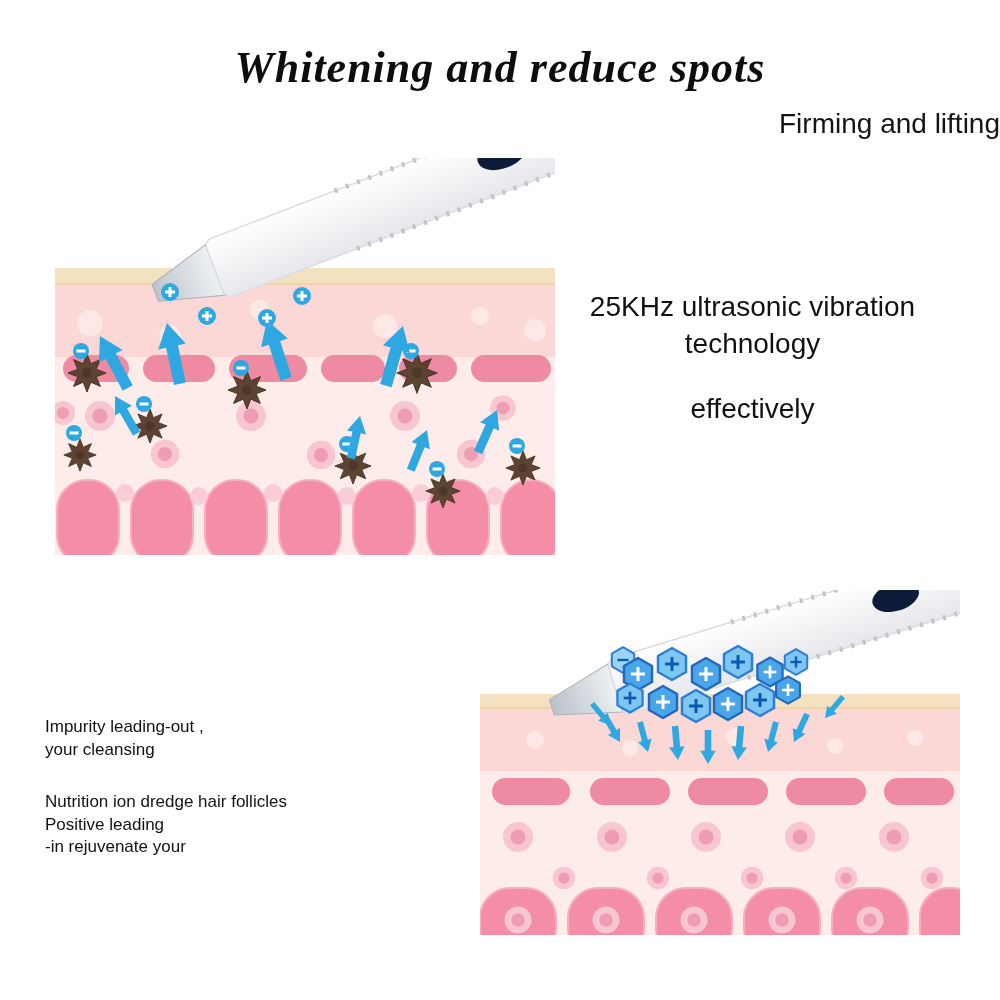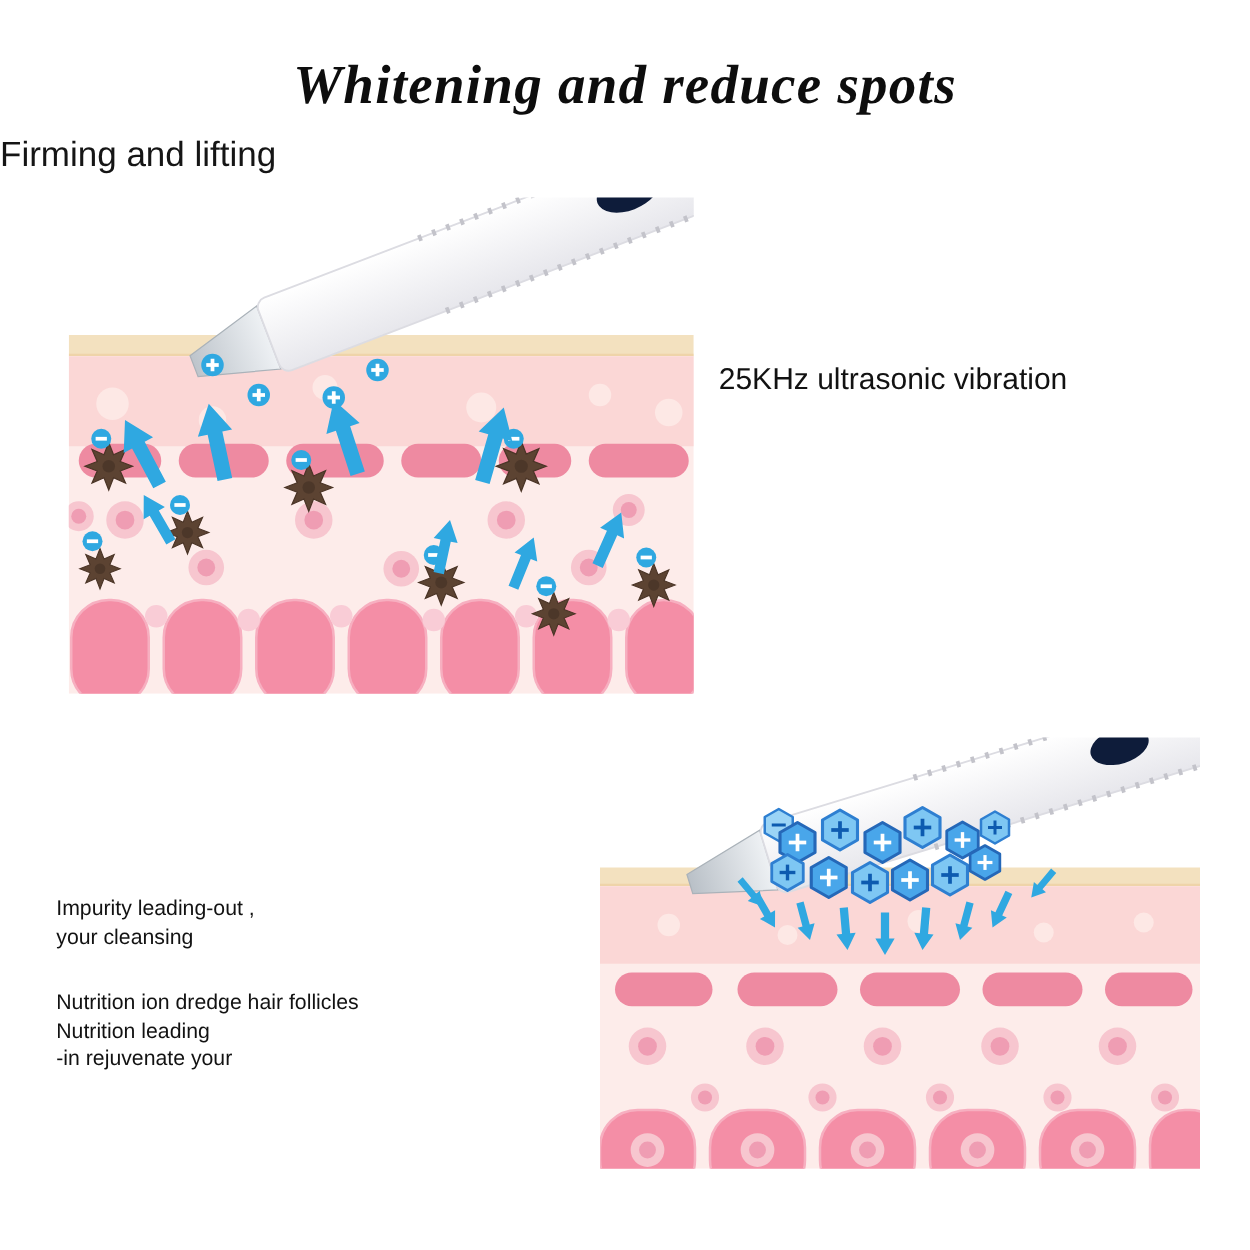--- a/index.html
+++ b/index.html
@@ -27,36 +27,36 @@
     font-style: italic;
     font-weight: 700;
     font-size: 44px;
     letter-spacing: 1px;
     color: #0d0d0d;
   }
   .subtitle {
     position: absolute;
     top: 108px; left: 0;
     width: 100%;
-    text-align: left;
+    text-align: right;
     font-size: 28px;
     color: #151515;
   }
 
   .illus { position: absolute; }
   .illus-left  { left: 55px;  top: 158px; width: 500px; height: 397px; }
   .illus-right { left: 480px; top: 590px; width: 480px; height: 345px; }
   .illus svg { display: block; width: 100%; height: 100%; }
 
   .caption { position: absolute; }
   .caption .para { margin: 0; }
 
   .caption-right {
     left: 575px; top: 288px; width: 355px;
-    font-size: 24px; line-height: 1.33; text-align: left;
+    font-size: 28px; line-height: 1.33; text-align: center;
   }
 
   .caption-left {
     left: 45px; top: 716px; width: 395px;
     font-size: 17px; line-height: 1.33;
   }
   .caption-left .para-right  { text-align: right; }
   .caption-left .para-center { text-align: center; margin-top: 30px; }
 </style>
 </head>
@@ -195,36 +195,38 @@
         <use href="#plusBadge" transform="translate(212,160)"></use>
         <use href="#plusBadge" transform="translate(247,138)"></use>
       </g>
     </svg>
   </div>
 
   <div class="caption caption-right">
     <p class="para">
       </p>
       <div>25KHz ultrasonic vibration</div>
+      <div>technology</div>
     <p></p>
     <p class="para">
       </p>
+      <div>effectively</div>
     <p></p>
   </div>
 
   <div class="caption caption-left">
     <p class="para para-right">
       </p>
       <div>Impurity leading-out ,</div>
       <div>your cleansing</div>
     <p></p>
     <p class="para para-center">
       </p>
       <div>Nutrition ion dredge hair follicles</div>
-      <div>Nutrition leading</div>
+      <div>Positive leading</div>
       <div>-in rejuvenate your</div>
     <p></p>
   </div>
 
   <div class="illus illus-right">
     <svg viewBox="0 0 480 345">
       <defs>
         <linearGradient id="mrBody" x1="0" y1="-29" x2="0" y2="29" gradientUnits="userSpaceOnUse">
           <stop offset="0" stop-color="#ffffff"></stop>
             <stop offset="1" stop-color="#e7e7ec"></stop>

